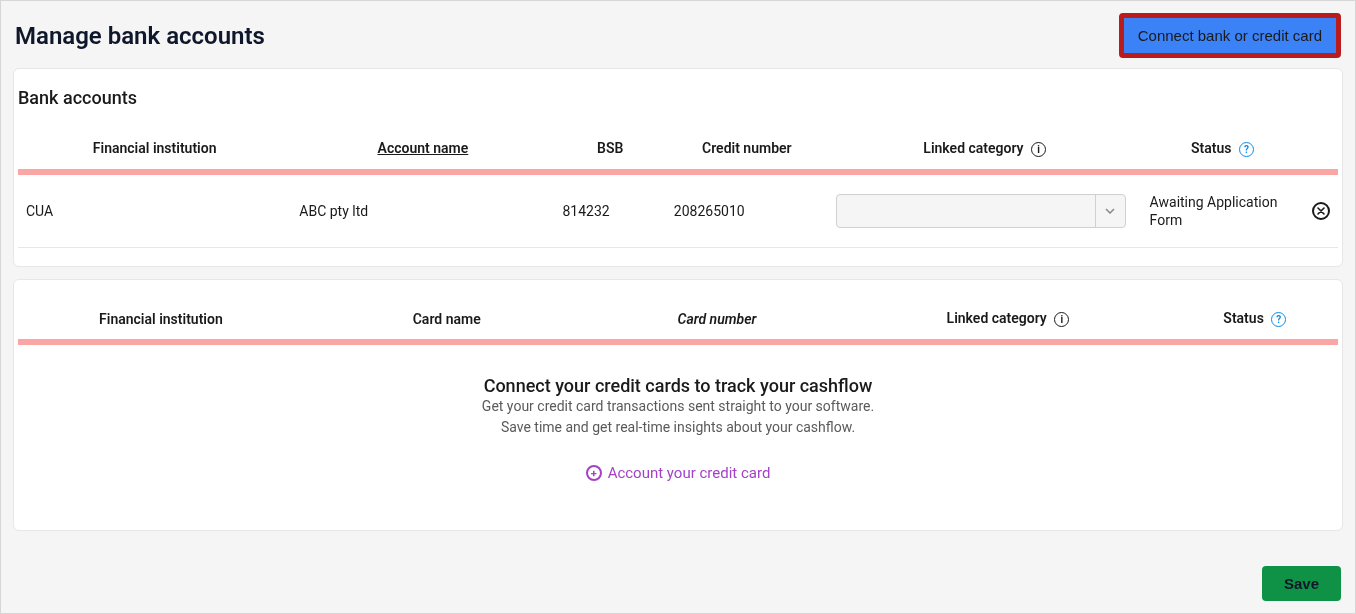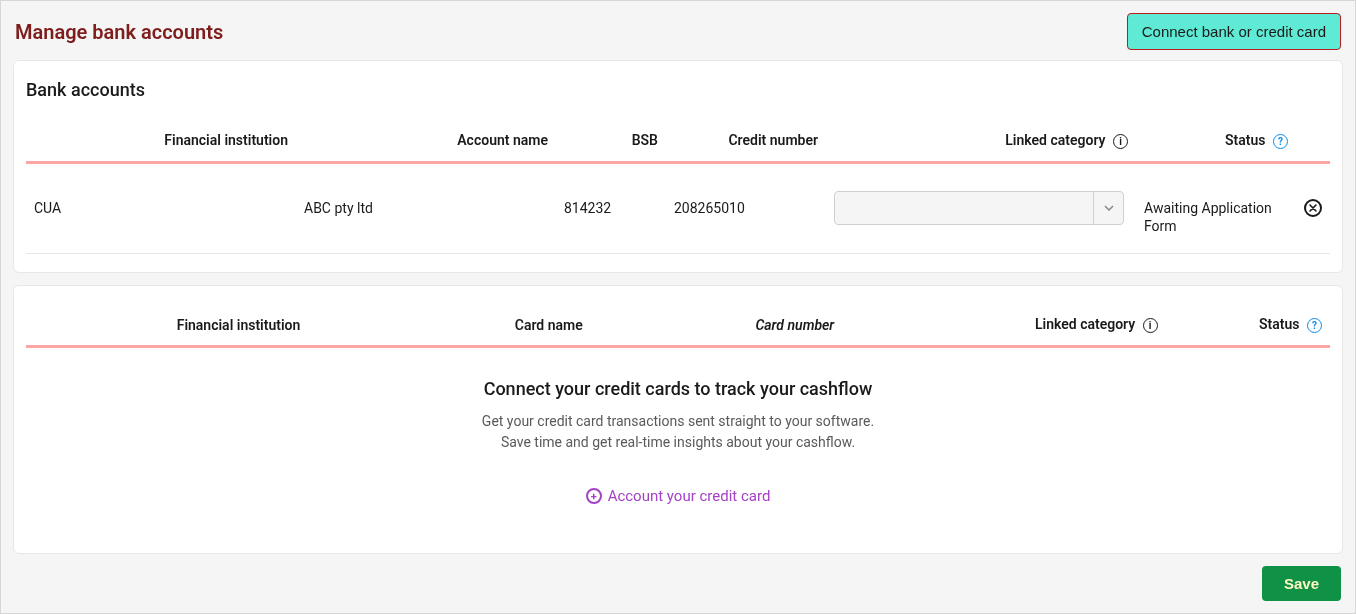--- a/index.html
+++ b/index.html
@@ -12,67 +12,67 @@
     border: 1px solid #d6d6d6;
     position: relative;
   }
   .page-header {
     display: flex;
     justify-content: space-between;
     align-items: center;
     padding: 12px 14px 10px 14px;
   }
   .page-title {
-    font-size: 20px;
+    font-size: 24px;
     font-weight: 600;
-    color: #7f1d1d;
+    color: #0f172a;
   }
   .btn-connect {
-    background: #5eead4;
-    border: 1px solid #b91c1c;
+    background: #3b82f6;
+    border: 5px solid #b91c1c;
     border-radius: 4px;
     padding: 9px 14px;
     font-size: 15px;
     color: #1a1a1a;
     cursor: pointer;
   }
   .card {
     background: #fff;
     border: 1px solid #e7e7e7;
     border-radius: 6px;
     margin: 0 12px 12px 12px;
-    padding: 18px 12px;
+    padding: 18px 4px;
   }
   .section-title {
     font-size: 18px;
     font-weight: 500;
     color: #1a1a1a;
     margin-bottom: 20px;
   }
   table {
     width: 100%;
     border-collapse: collapse;
   }
   thead th {
-    text-align: right;
+    text-align: center;
     font-size: 14px;
     font-weight: 600;
     color: #1a1a1a;
     padding: 12px 8px;
-    border-bottom: 3px solid #fca5a5;
+    border-bottom: 6px solid #fca5a5;
   }
   tbody td {
     font-size: 14px;
     color: #1a1a1a;
     padding: 18px 8px;
     border-bottom: 1px solid #e7e7e7;
     vertical-align: middle;
   }
   .col-fi { width: 270px; }
-  .col-name { width: 260px; }
+  .col-name { width: 260px; text-decoration: underline; }
   .col-bsb { width: 110px; }
   .col-acct { width: 160px; }
   .col-cat { width: 310px; }
   .col-status { width: 160px; }
   .col-del { width: 30px; }
   .cc-col-fi { width: 275px; }
   .cc-col-name { width: 275px; }
   .cc-col-num { width: 245px; font-style: italic; }
   .cc-col-cat { width: 315px; }
   .cc-col-status { width: 160px; }
@@ -111,49 +111,47 @@
     height: 100%;
     border-left: 1px solid #d0d0d0;
     display: flex;
     align-items: center;
     justify-content: center;
   }
   .select-arrow svg { width: 10px; height: 6px; }
   .status-text {
     font-size: 14px;
     line-height: 1.3;
-    margin-top: 17px;
   }
   .delete-btn {
     display: inline-flex;
     align-items: center;
     justify-content: center;
     width: 18px; height: 18px;
     border: 2px solid #1a1a1a;
     border-radius: 50%;
     color: #1a1a1a;
     cursor: pointer;
     font-size: 11px;
     line-height: 1;
   }
   .empty-state {
     text-align: center;
     padding: 30px 10px 30px 10px;
   }
   .empty-title {
     font-size: 18px;
     font-weight: 500;
-    margin-bottom: 12px;
   }
   .empty-desc {
     font-size: 14px;
     color: #5a5a5a;
     line-height: 1.5;
     max-width: 400px;
-    margin: 0 auto 32px auto;
+    margin: 0 auto 24px auto;
   }
   .connect-cc-link {
     display: inline-flex;
     align-items: center;
     gap: 6px;
     color: #a442c7;
     font-size: 15px;
     text-decoration: none;
     cursor: pointer;
   }
@@ -168,21 +166,21 @@
     font-size: 11px;
     line-height: 1;
   }
   .footer {
     position: absolute;
     bottom: 12px;
     right: 14px;
   }
   .btn-save {
     background: #0f9246;
-    color: #fef9c3;
+    color: #0f172a;
     border: none;
     border-radius: 4px;
     padding: 9px 22px;
     font-size: 15px;
     font-weight: 600;
     cursor: pointer;
   }
 </style>
 </head>
 <body>

